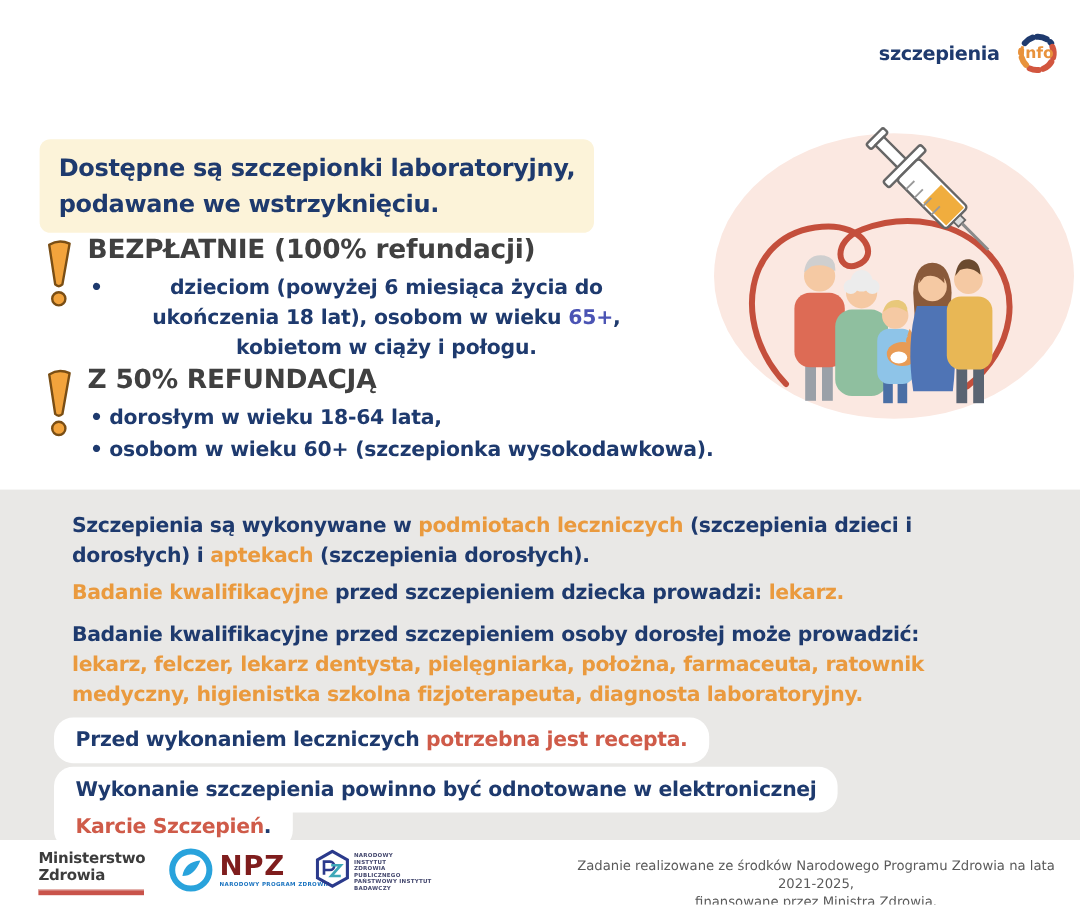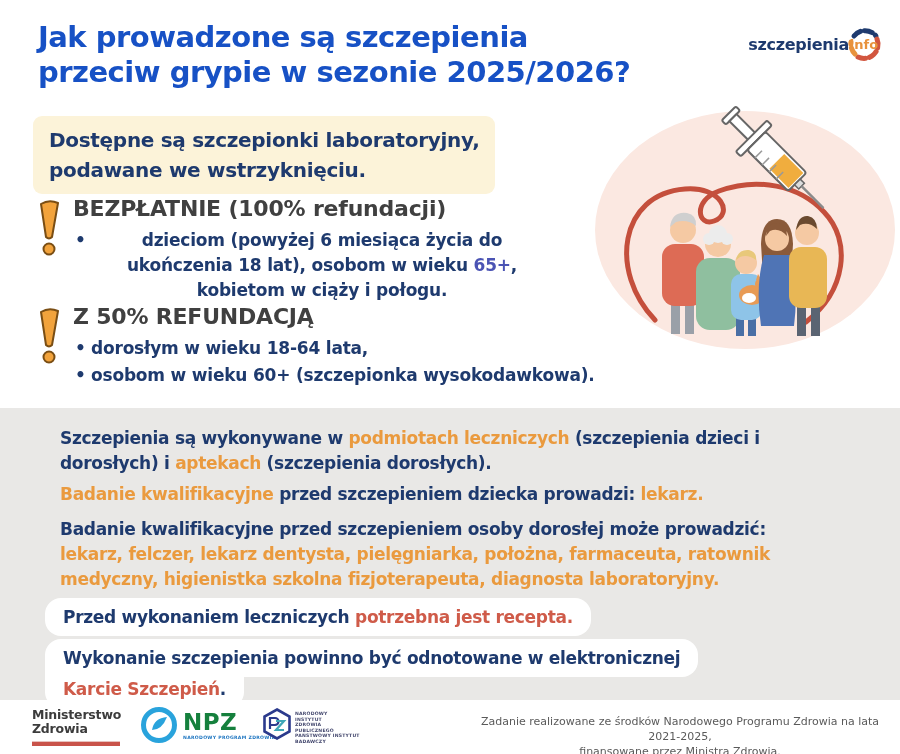--- a/index.html
+++ b/index.html
@@ -5,21 +5,21 @@
   html,body{margin:0;padding:0;background:#ffffff;}
   .poster{
     position:relative;width:900px;height:754px;background:#ffffff;overflow:hidden;
     font-family:"DejaVu Sans","Liberation Sans",sans-serif;
   }
   
   .title{
     position:absolute;left:38px;top:20px;width:720px;
     font-size:29px;line-height:35px;font-weight:bold;color:#1751c5;letter-spacing:-0.5px;
   }
-  .logo{position:absolute;right:18px;top:26px;display:flex;align-items:center;}
+  .logo{position:absolute;right:18px;top:26px;display:flex;align-items:center;gap:16px;}
   .logo-text{color:#1e3a6e;font-weight:bold;font-size:16px;letter-spacing:-0.3px;}
   .logo-badge{position:relative;width:36px;height:36px;margin-left:-3px;}
   .logo-badge svg{position:absolute;left:0;top:0;}
   .logo-info{
     position:absolute;left:0;top:0;width:36px;height:36px;display:flex;align-items:center;justify-content:center;
     color:#e8923c;font-weight:bold;font-size:13px;
   }
   
   .intro-box{
     position:absolute;left:33px;top:116px;background:#fcf3d9;border-radius:9px;
@@ -59,39 +59,35 @@
   }
   .pill1{top:190px;}
   .pill2a{top:231px;border-radius:16px 16px 16px 0;}
   .pill2b{top:266px;border-radius:0 0 16px 16px;padding-top:3px;}
   
   .footer{position:absolute;left:0;top:700px;width:900px;height:44px;background:#ffffff;}
   .mz{position:absolute;left:32px;top:8px;font-size:12.5px;font-weight:bold;color:#3c3c3c;line-height:14px;letter-spacing:-0.2px;}
   .mz-bar{margin-top:5px;width:88px;height:4px;background:#c9534a;border-top:1px solid #e8c1bd;}
   .npz{position:absolute;left:140px;top:6px;display:flex;align-items:center;}
   .npz-col{margin-left:5px;}
-  .npz-text{color:#15803d;font-weight:bold;font-size:23px;line-height:23px;letter-spacing:0.5px;}
+  .npz-text{color:#7f1d1d;font-weight:bold;font-size:23px;line-height:23px;letter-spacing:0.5px;}
   .npz-sub{font-size:4.6px;color:#1b74c0;font-weight:bold;letter-spacing:0.3px;margin-top:1px;}
   .pzh{position:absolute;left:263px;top:8px;display:flex;align-items:flex-start;}
   .pzh-lines{margin-left:4px;margin-top:3px;font-size:4.6px;line-height:5.6px;color:#44486e;font-weight:bold;letter-spacing:0.2px;}
   .pzh-lines span{display:block;}
   .note{
     position:absolute;left:470px;top:14px;width:420px;text-align:center;
     font-size:11px;line-height:15px;color:#5a5a5a;
   }
 </style>
 </head>
 <body>
 
 <div class="poster">
 
-  <div class="title">
-    <span>Jak prowadzone są szczepienia</span><br>
-    <span>przeciw grypie w sezonie 2025/2026?</span>
-  </div>
 
   <div class="logo">
     <span class="logo-text">szczepienia</span>
     <span class="logo-badge">
       <svg width="36" height="36" viewBox="0 0 36 36">
         <path d="M8 10 A14 14 0 0 1 30 10" fill="none" stroke="#1e3a6e" stroke-width="5" stroke-dasharray="8 4" stroke-linecap="round"></path>
         <path d="M31 13 A14 14 0 0 1 12 31" fill="none" stroke="#d2563f" stroke-width="5" stroke-dasharray="9 4" stroke-linecap="round"></path>
         <path d="M9 28 A14 14 0 0 1 5 16" fill="none" stroke="#e8923c" stroke-width="5" stroke-dasharray="7 4" stroke-linecap="round"></path>
       </svg>
       <span class="logo-info">info</span>

